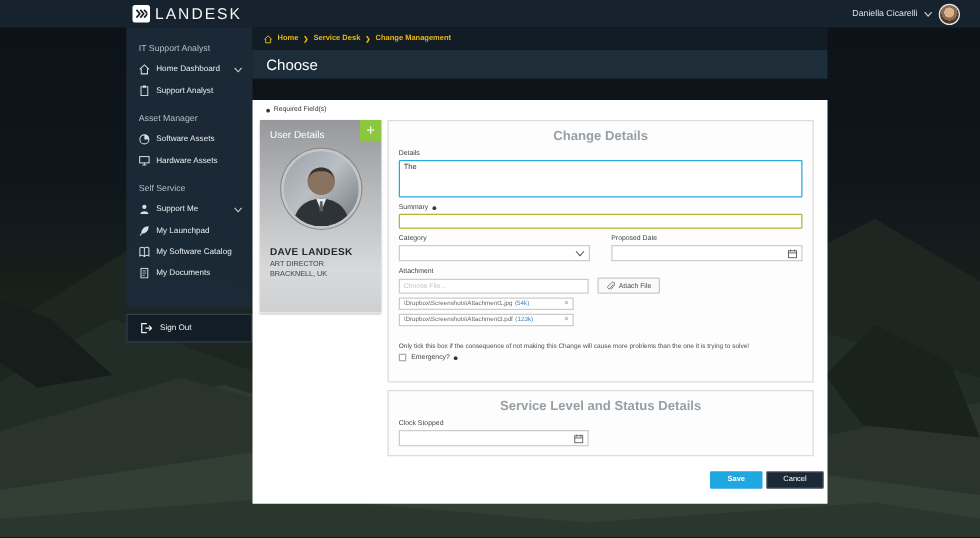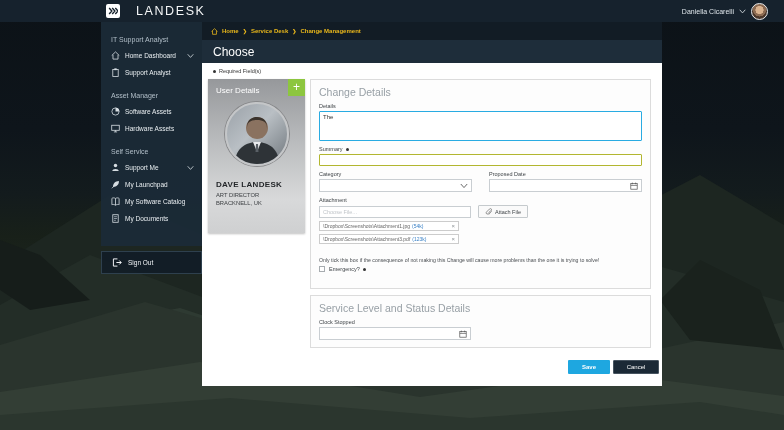--- a/index.html
+++ b/index.html
@@ -7,21 +7,21 @@
   .screen {
     position:relative; width:784px; height:430px; overflow:hidden;
     font-family:"Liberation Sans", sans-serif;
     background:linear-gradient(180deg,#0c1217 0%,#0e151b 30%,#131b1d 45%,#182019 55%,#1f2823 72%,#1a221d 100%);
   }
   .bg-photo { position:absolute; inset:0; }
   .bg-photo svg { display:block; }
 
   
   .top-bar { position:absolute; left:0; top:0; width:784px; height:22px; background:#16222d; }
-  .brand { position:absolute; left:106px; top:4px; display:flex; align-items:center; gap:16px; }
+  .brand { position:absolute; left:106px; top:4px; display:flex; align-items:center; gap:4px; }
   .brand-icon { width:14px; height:14px; background:#fff; border-radius:2px; display:flex; align-items:center; justify-content:center; }
   .brand-text { color:#f4f6f7; font-size:12.5px; font-weight:300; letter-spacing:1.6px; }
   .user-area { position:absolute; right:16px; top:0; height:22px; display:flex; align-items:center; gap:5px; cursor:default; }
   .user-name { color:#dde4e9; font-size:7px; }
   .avatar-sm {
     width:17px; height:17px; border-radius:50%; border:1px solid #e9ecee;
     background:radial-gradient(circle at 50% 40%, #d9b28e 0 34%, #8c6b52 35% 55%, #4c382b 56% 100%);
   }
 
   
@@ -38,42 +38,42 @@
   }
 
   
   .breadcrumb-bar { position:absolute; left:202px; top:22px; width:460px; height:18px; background:#121c25; display:flex; align-items:center; padding-left:9px; gap:4px; }
   .crumb { color:#e9b71b; font-size:6px; font-weight:700; cursor:pointer; }
   .crumb-sep { color:#e9b71b; font-size:5px; font-weight:700; }
   .crumb-sep::before { content:"❯"; }
   .bc-home { display:flex; }
   .title-bar { position:absolute; left:202px; top:40px; width:460px; height:23px; background:#1e2d3a; display:flex; align-items:center; padding-left:11px; color:#fdfdfd; font-size:12px; font-weight:300; }
 
-  .canvas { position:absolute; left:202px; top:63px; width:460px; height:323px; background:#fff; }
+  .canvas { position:absolute; left:202px; top:80px; width:460px; height:323px; background:#fff; }
   .required-note { position:absolute; left:11px; top:5px; display:flex; align-items:center; gap:3px; font-size:5.5px; color:#333; }
   .req-dot { width:3px; height:3px; border-radius:50%; background:#333; flex:0 0 auto; }
 
   
   .user-card { position:absolute; left:6px; top:16px; width:97px; height:154px; overflow:hidden;
     background:linear-gradient(180deg,#96989b 0%,#b9bbbd 40%,#d8d9da 78%,#cfd0d1 100%); box-shadow:0 1px 2px rgba(0,0,0,0.25); }
   .user-card-title { position:absolute; left:8px; top:7px; color:#fff; font-size:8px; font-weight:300; }
   .plus-corner { position:absolute; right:0; top:0; width:17px; height:17px; background:#8dc63f; color:#fff; text-align:center; line-height:16px; font-size:12px; font-weight:400; cursor:pointer; }
   .plus-corner::before { content:"+"; }
   .avatar-big { position:absolute; left:50%; top:23px; transform:translateX(-50%); width:64px; height:64px; border-radius:50%;
     border:2px solid #c4c6c8; box-shadow:0 0 0 1px #88898b; overflow:hidden;
     background:linear-gradient(135deg,#9aa1a8 0%,#b9bfc4 45%,#70777d 100%); }
   .card-name { position:absolute; left:8px; top:101px; font-size:8px; font-weight:700; color:#24272a; letter-spacing:0.3px; }
   .card-role { position:absolute; left:8px; top:113px; font-size:5.8px; color:#3b3e41; }
   .card-loc  { position:absolute; left:8px; top:121px; font-size:5.8px; color:#3b3e41; }
 
   
   .panel { position:absolute; background:#fdfdfd; border:1px solid #dcdcdc; }
   .panel-change  { left:108px; top:16px;  width:341px; height:210px; }
   .panel-service { left:108px; top:232px; width:341px; height:53px; }
-  .panel-heading { font-size:10.5px; color:#98a0a6; font-weight:400; margin:6px 8px 2px; }
+  .panel-heading { font-size:10.5px; color:#98a0a6; font-weight:700; margin:6px 8px 2px;text-align:center; }
   .field-label { display:flex; align-items:center; gap:3px; font-size:5.5px; color:#3e4347; margin:5px 8px 2px; }
   .textarea-box { margin:0 8px; height:30px; border:1.5px solid #29abe2; background:#fff; font-size:6px; color:#333; padding:2px 3px; border-radius:1px; cursor:text; }
   .input-olive { margin:0 8px; height:12px; border:1.5px solid #b2b630; background:#fff; border-radius:1px; cursor:text; }
   .two-col { display:flex; margin:0 8px; gap:17px; }
   .col { flex:1; }
   .col .field-label { margin-left:0; margin-right:0; }
   .select-box, .date-box { position:relative; height:13px; border:1px solid #c9ced2; background:#fff; cursor:pointer; }
   .box-ic { position:absolute; right:3px; top:50%; transform:translateY(-50%); display:flex; }
   .attach-row { display:flex; align-items:center; gap:7px; margin:0 8px; }
   .attach-input { width:152px; height:12px; border:1px solid #c9ced2; background:#fff; display:flex; align-items:center; padding-left:3px; font-size:5.5px; color:#c0c5c9; cursor:text; }

